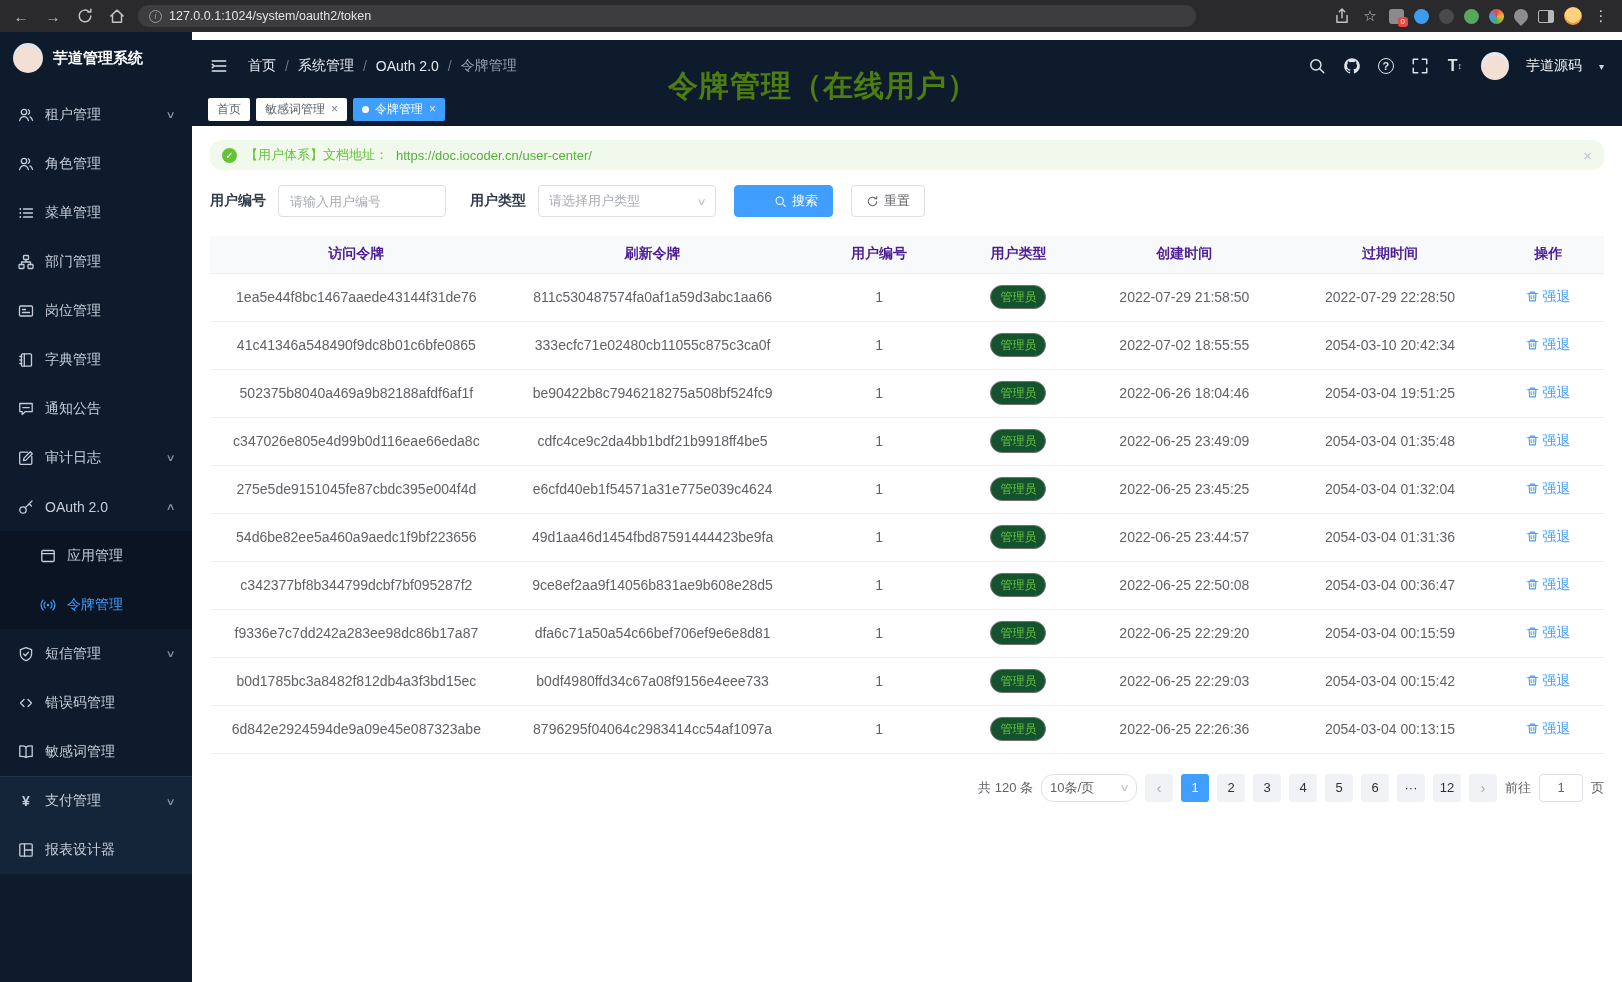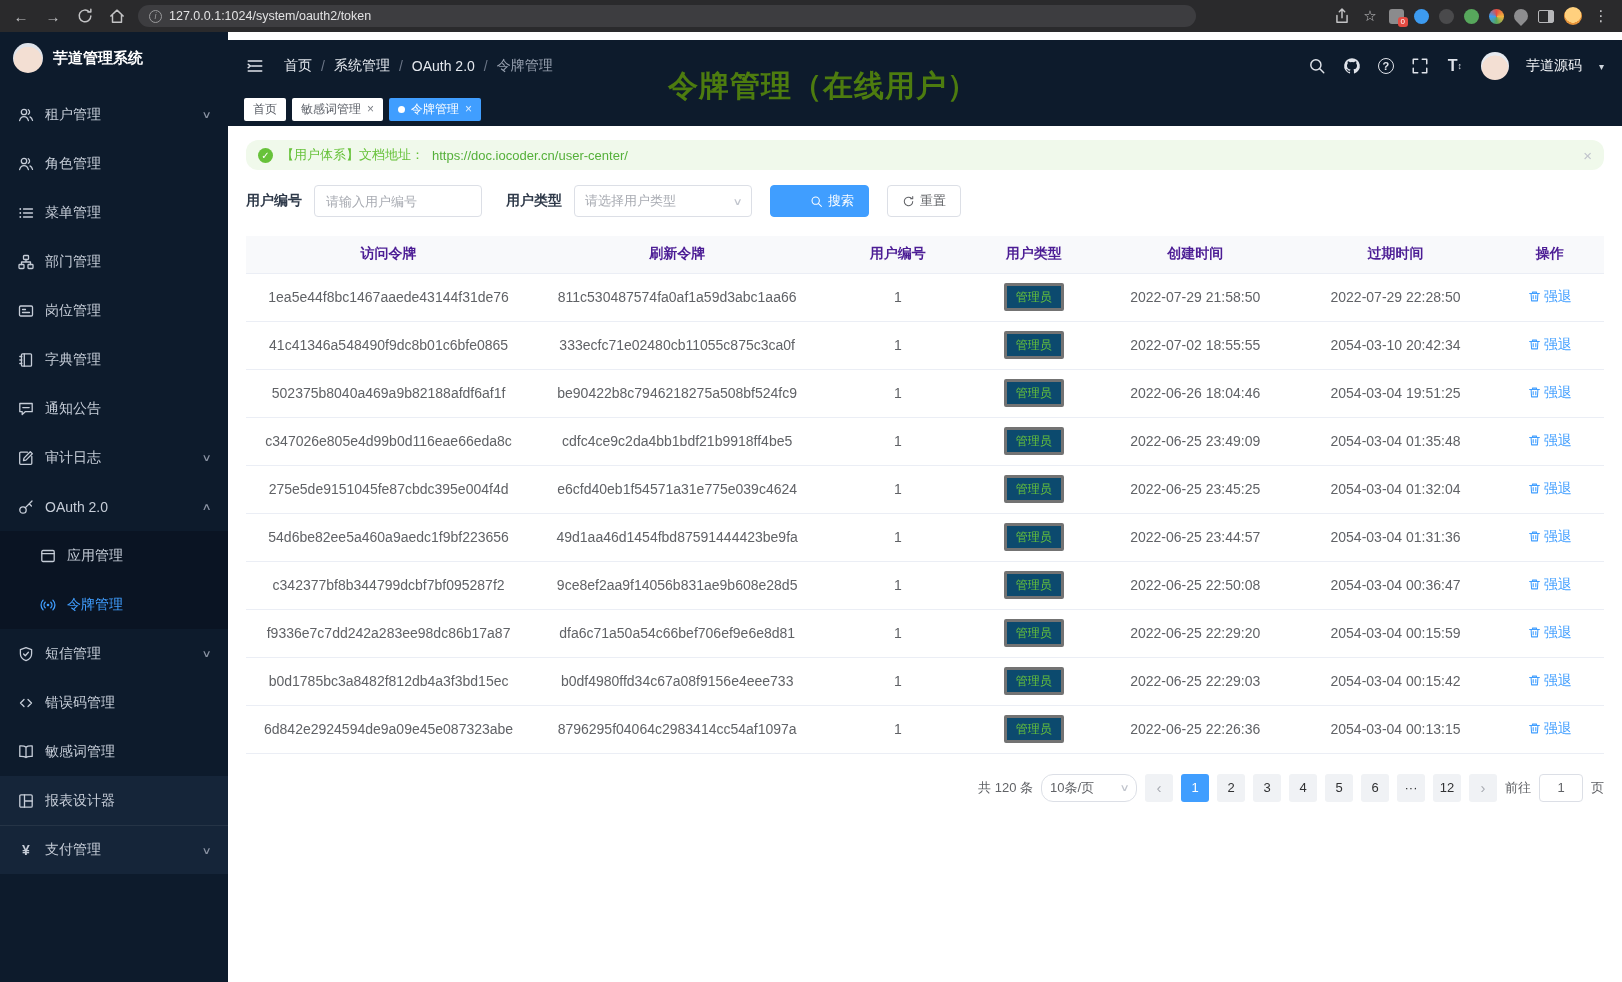--- a/index.html
+++ b/index.html
@@ -20,21 +20,21 @@
   .badge-red { position:absolute; right:-4px; bottom:-3px; background:#e54b42; color:#fff; font-size:8px; line-height:1; padding:1px 3px; border-radius:3px; }
   .star-g::before { content:"☆"; font-size:15px; }
   .dots-v::before { content:"⋮"; font-size:15px; }
   .pin-g { width:14px; height:14px; border-radius:50% 50% 50% 0; background:#8d8d8f; transform:rotate(-45deg); }
   .pane-icon { width:16px; height:13px; border:1.5px solid #b7b7b9; border-radius:2px; position:relative; }
   .pane-icon::after { content:""; position:absolute; top:0; bottom:0; right:0; width:5px; background:#b7b7b9; }
   .b-avatar { width:18px; height:18px; border-radius:50%; background:radial-gradient(circle at 50% 42%, #ffd07e 58%, #e8953b 60%); }
 
   
   .app { display:flex; height:950px; }
-  .sidebar { width:228px; flex-shrink:0; background:#0d1b2c; color:#c6cdd8; display:flex; flex-direction:column; overflow:hidden; }
+  .sidebar { width:192px; flex-shrink:0; background:#0d1b2c; color:#c6cdd8; display:flex; flex-direction:column; overflow:hidden; }
   .logo-row { height:52px; display:flex; align-items:center; gap:10px; padding:0 13px; color:#fff; font-size:15px; font-weight:700; flex-shrink:0; }
   .logo-avatar { width:30px; height:30px; border-radius:50%; background:radial-gradient(circle at 50% 60%, #f3dfd3 60%, #dfe3ea 62%); flex-shrink:0; }
   .menu { flex:1; padding-top:6px; font-size:14px; }
   .menu-item { height:49px; display:flex; align-items:center; gap:11px; padding:0 18px; cursor:pointer; white-space:nowrap; }
   .mi { width:16px; height:16px; display:inline-flex; flex-shrink:0; align-items:center; justify-content:center; }
   .yen-g::before { content:"¥"; font-size:14px; font-weight:700; }
   .chev { margin-left:auto; font-size:10px; color:#8a93a3; transform:scaleX(1.4); }
   .chev.down::before { content:"∨"; }
   .chev.up::before { content:"∧"; }
   .submenu .menu-item { background:#0a1423; padding-left:40px; }
@@ -87,21 +87,21 @@
   .f-select { width:178px; height:32px; border:1px solid #dcdfe6; border-radius:4px; padding:0 10px; display:flex; align-items:center; justify-content:space-between; color:#a8abb2; font-size:13px; cursor:pointer; }
   .sel-chev { font-size:10px; color:#c0c4cc; transform:scaleX(1.4); }
   .sel-chev::before { content:"∨"; }
   .btn { height:32px; border:1px solid #dcdfe6; border-radius:4px; background:#fff; color:#606266; font-size:13px; display:inline-flex; align-items:center; gap:5px; padding:0 14px; cursor:pointer; font-family:inherit; margin-left:6px; }
   .btn .bic { width:13px; height:13px; display:inline-flex; }
   .btn.primary { background:#409eff; border-color:#409eff; color:#fff;padding-left:39px; }
 
   table { width:100%; border-collapse:collapse; margin-top:19px; font-size:14px; color:#606266; table-layout:fixed; }
   thead th { background:#f8f9fb; color:#4c1d95; font-weight:600; height:37px; border-bottom:1px solid #ebeef5; text-align:center; }
   tbody td { height:48px; border-bottom:1px solid #ebeef5; text-align:center; overflow:hidden; white-space:nowrap; }
-  .tag-success { display:inline-block; background:#0c4a6e; border:3px solid #737373; color:#67c23a; font-size:12px; padding:2px 9px; border-radius:2px; line-height:1.5; }
+  .tag-success { display:inline-block; background:#14532d; border:1px solid #737373; color:#67c23a; font-size:12px; padding:2px 9px; border-radius:12px; line-height:1.5; }
   .op-link { color:#409eff; cursor:pointer; display:inline-flex; align-items:center; gap:3px; font-size:14px; }
   .op-link .bic { width:13px; height:13px; display:inline-flex; }
 
   .pagination { display:flex; align-items:center; justify-content:flex-end; gap:8px; margin-top:20px; font-size:13px; color:#606266; }
   .pg-size { width:96px; height:28px; border:1px solid #dcdfe6; border-radius:12px; display:flex; align-items:center; justify-content:space-between; padding:0 8px; cursor:pointer; color:#606266; }
   .pg-btn { min-width:28px; height:28px; background:#f0f2f5; border:none; border-radius:3px; display:inline-flex; align-items:center; justify-content:center; font-size:13px; color:#303133; cursor:pointer; font-family:inherit; padding:0 4px; }
   .pg-btn.active { background:#409eff; color:#fff; }
   .pg-btn.arrow { color:#a8abb2; font-size:15px; }
   .pg-prev::before { content:"‹"; }
   .pg-next::before { content:"›"; }
@@ -300,34 +300,34 @@
 
       <div class="menu-item">
         <span class="mi">
             <svg viewBox="0 0 16 16">
               <path d="M8 3.2C6.8 2.2 5 1.8 1.8 2v10.4c3.2-.2 5 .2 6.2 1.2 1.2-1 3-1.4 6.2-1.2V2c-3.2-.2-5 .2-6.2 1.2zM8 3.2v10.4"></path>
             </svg>
           </span>
         <span>敏感词管理</span>
       </div>
 
-      <div class="menu-item tint">
-        <span class="mi">
-            <svg viewBox="0 0 16 16">
-              <rect x="1.8" y="1.8" width="12.4" height="12.4" rx="1.2"></rect>
-              <path d="M6.5 1.8v12.4M6.5 8h7.7"></path>
-            </svg>
-          </span>
-        <span>报表设计器</span>
-      </div>
-
       <div class="menu-item tint divider-top">
         <span class="mi yen-g"></span>
         <span>支付管理</span>
         <span class="chev down"></span>
+      </div>
+
+      <div class="menu-item tint">
+        <span class="mi">
+            <svg viewBox="0 0 16 16">
+              <rect x="1.8" y="1.8" width="12.4" height="12.4" rx="1.2"></rect>
+              <path d="M6.5 1.8v12.4M6.5 8h7.7"></path>
+            </svg>
+          </span>
+        <span>报表设计器</span>
       </div>
 
     </nav>
   </aside>
 
   <div class="main">
 
     <header class="topbar">
       <span class="hicon">
           <svg viewBox="0 0 16 16">

